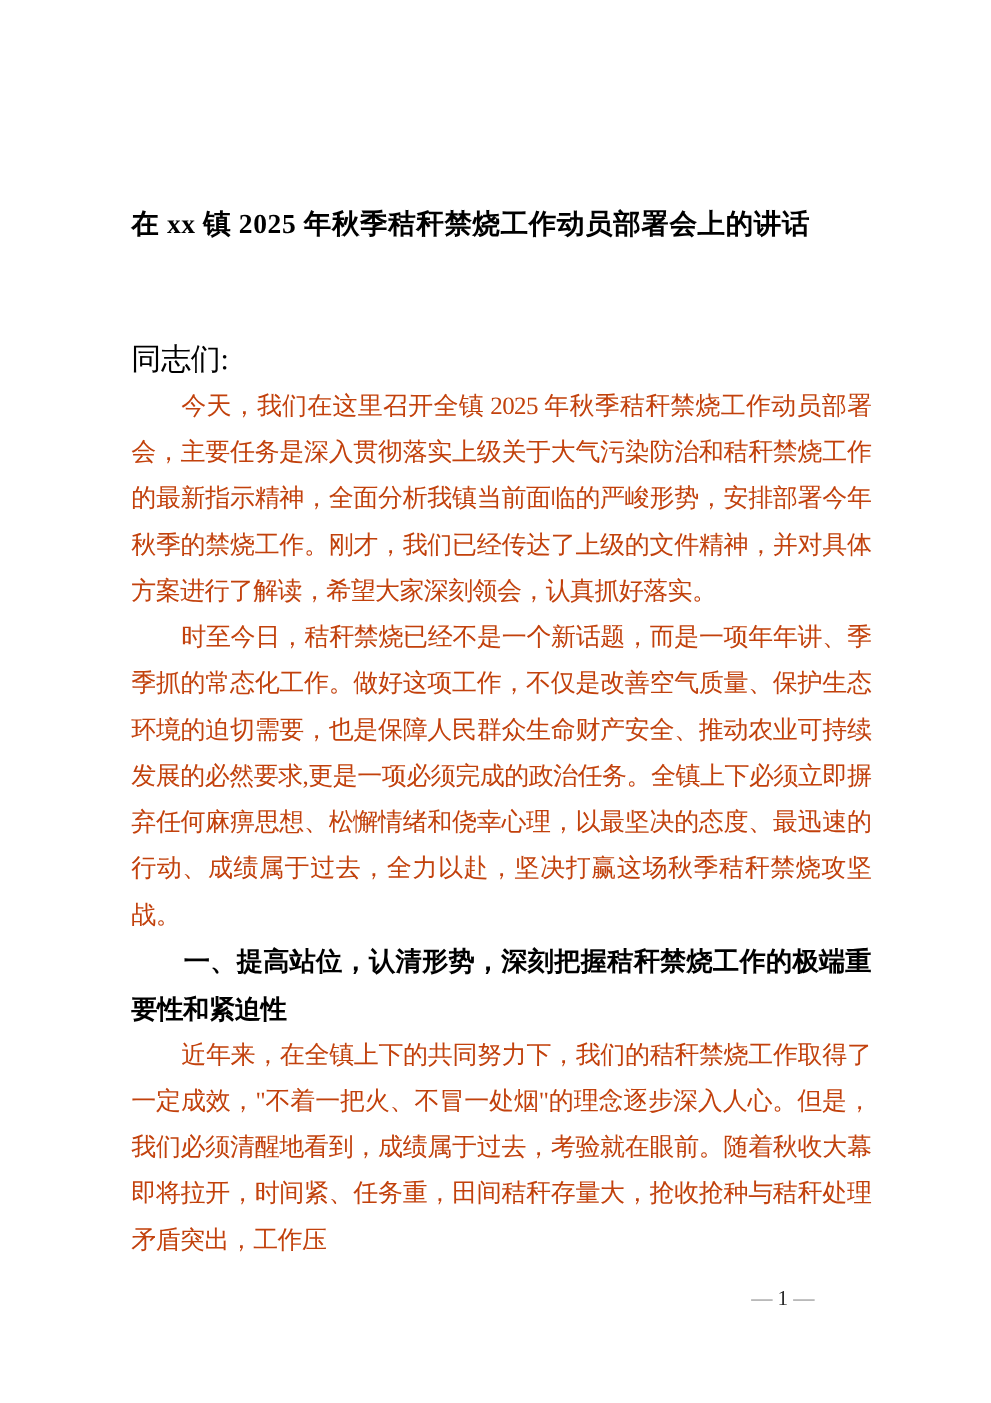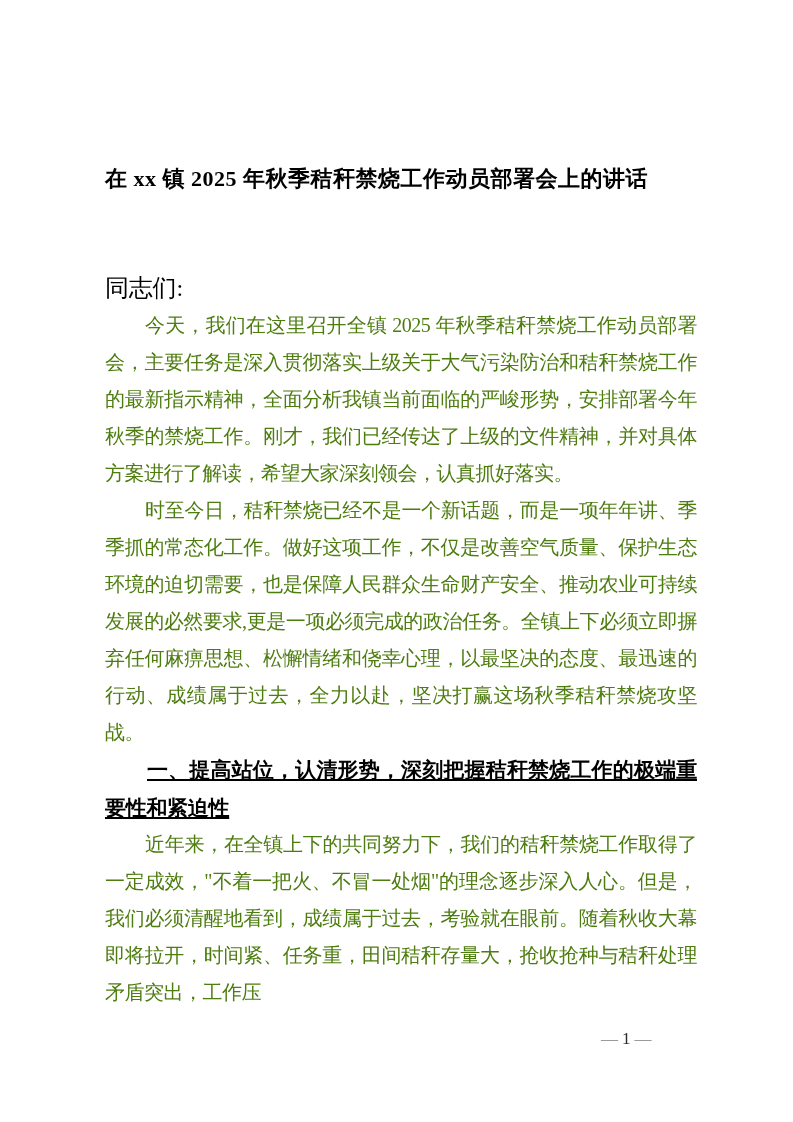--- a/index.html
+++ b/index.html
@@ -38,33 +38,32 @@
     line-height: 37px;
     letter-spacing: -0.2px;
   }
   .body-para {
     margin: 0;
     font-size: 20px;
     line-height: 37px;
     text-align: justify;
     text-indent: 2em;
     letter-spacing: -0.5px;
-    color: #4d7c0f;
+    color: #c2410c;
   }
   .section-heading {
     margin: 0;
     font-size: 21px;
     font-weight: bold;
     line-height: 37.5px;
     text-align: justify;
     text-indent: 2em;
     letter-spacing: -0.3px;
     color: #000000;
     font-family: "Liberation Sans", "DejaVu Sans", sans-serif;
-    text-decoration: underline;
   }
   .page-number {
     position: absolute;
     top: 1028px;
     left: 597px;
     width: 90px;
     font-size: 17px;
     line-height: 22px;
     text-align: left;
     white-space: nowrap;

